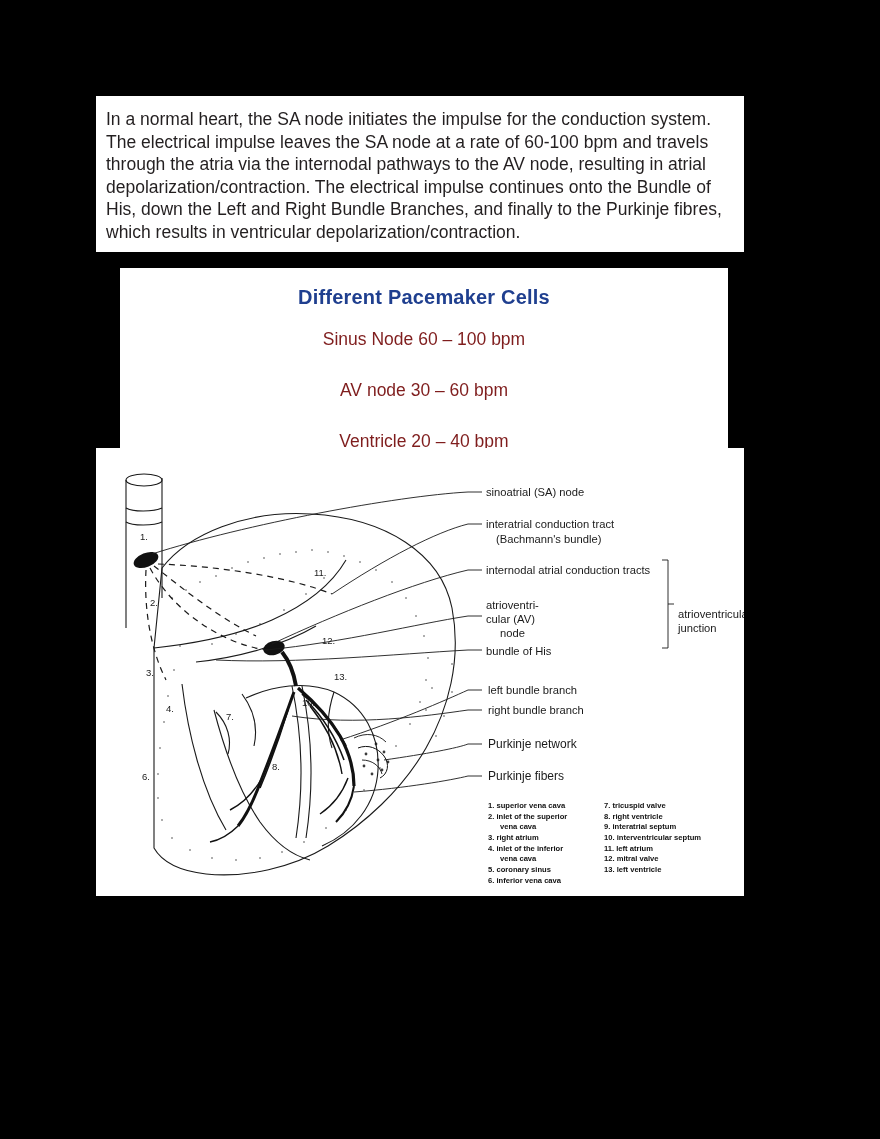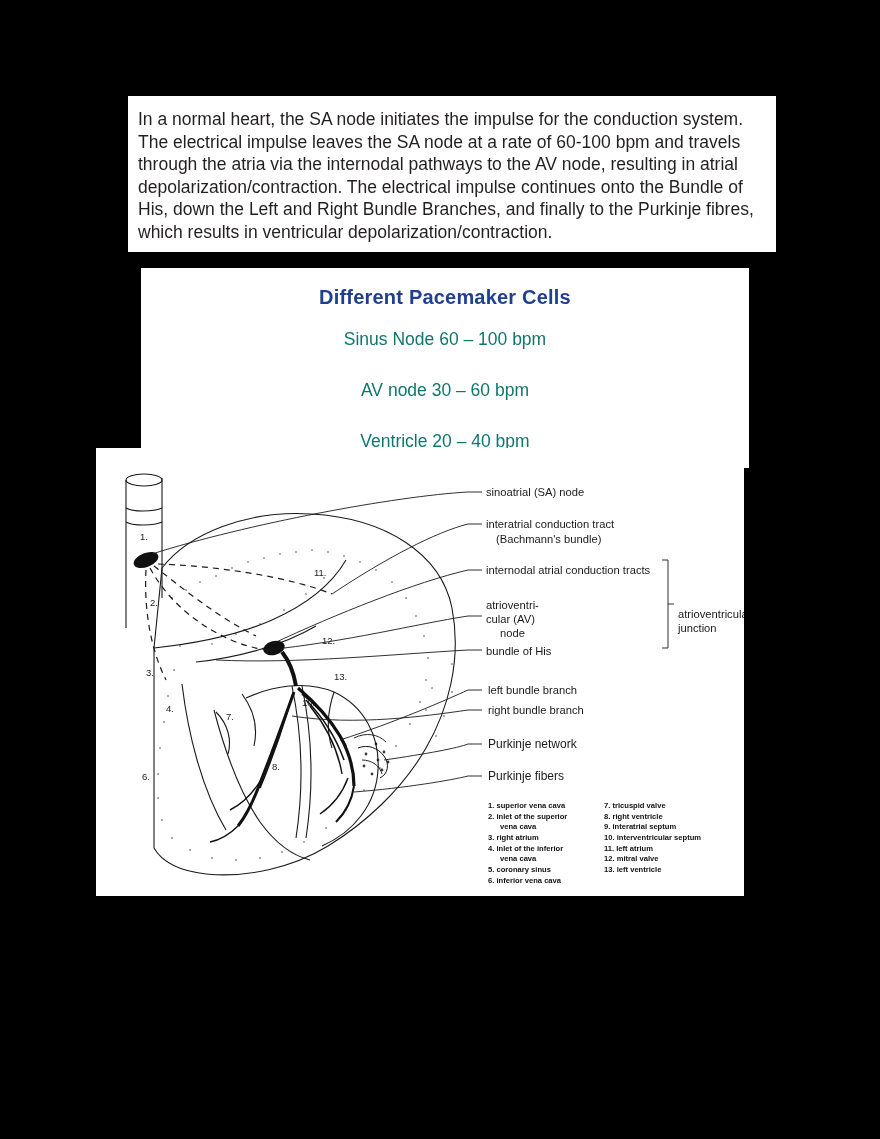--- a/index.html
+++ b/index.html
@@ -17,52 +17,51 @@
 
   
   .para-block {
     position: absolute;
     left: 96px;
     top: 96px;
     width: 648px;
     background: #ffffff;
     padding: 12px 0 8px 0;
     box-sizing: border-box;
-    margin-left: 32px;
   }
   .para-text {
     margin: 0;
     padding: 0 14px 0 10px;
     font-size: 17.5px;
     line-height: 22.6px;
     color: #231f20;
     text-align: left;
   }
 
   .heading-block {
     position: absolute;
-    left: 141px;
+    left: 120px;
     top: 268px;
     width: 608px;
     background: #ffffff;
     box-sizing: border-box;
     padding-top: 18px;
   }
   .heading-title {
     margin: 0;
     font-size: 20px;
     font-weight: bold;
     color: #1f3f8f;
     text-align: center;
     letter-spacing: 0.2px;
   }
   .rate-line {
     margin: 0;
     font-size: 17.5px;
-    color: #0f766e;
+    color: #7f1d1d;
     text-align: center;
   }
   .rate-sp1 { height: 20px; }
   .rate-sp2 { height: 30px; }
   .rate-sp3 { height: 30px; }
   .rate-sp4 { height: 16px; }
 
   .figure-block {
     position: absolute;
     left: 96px;

